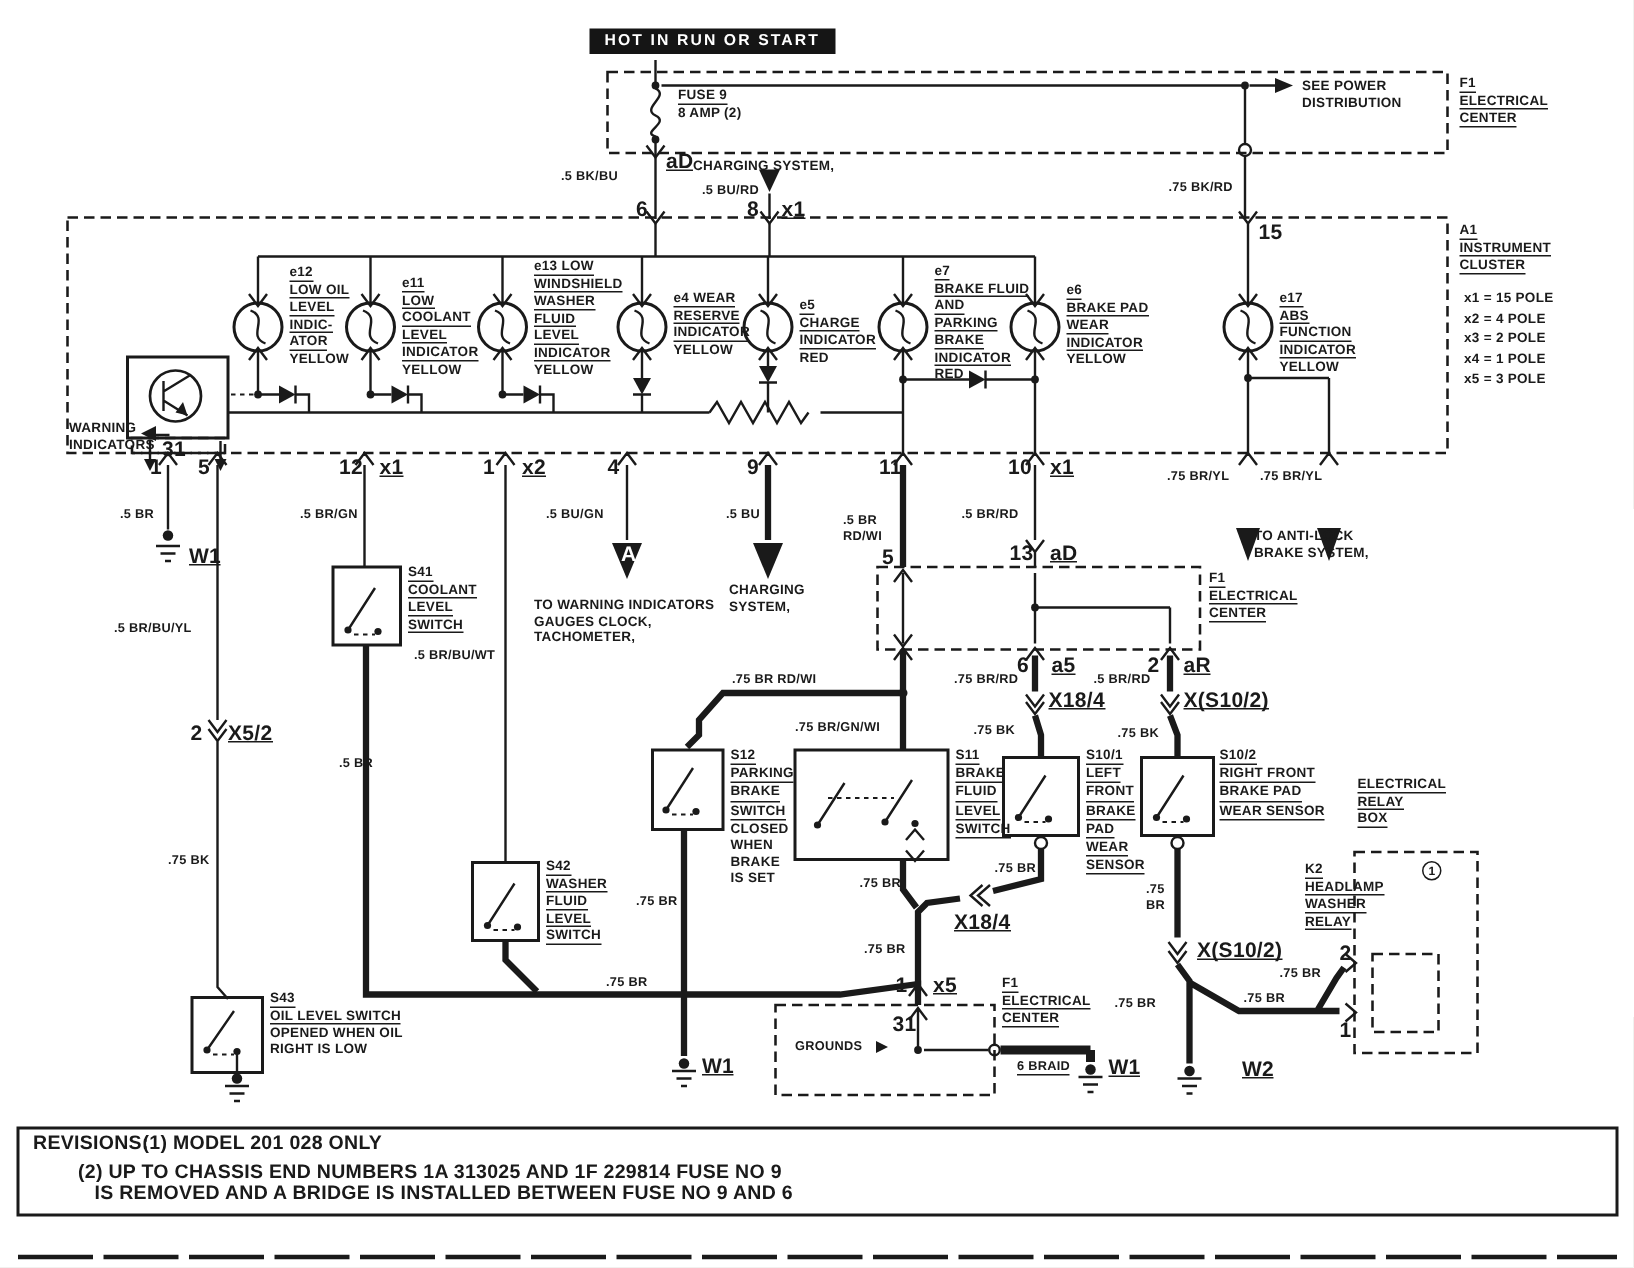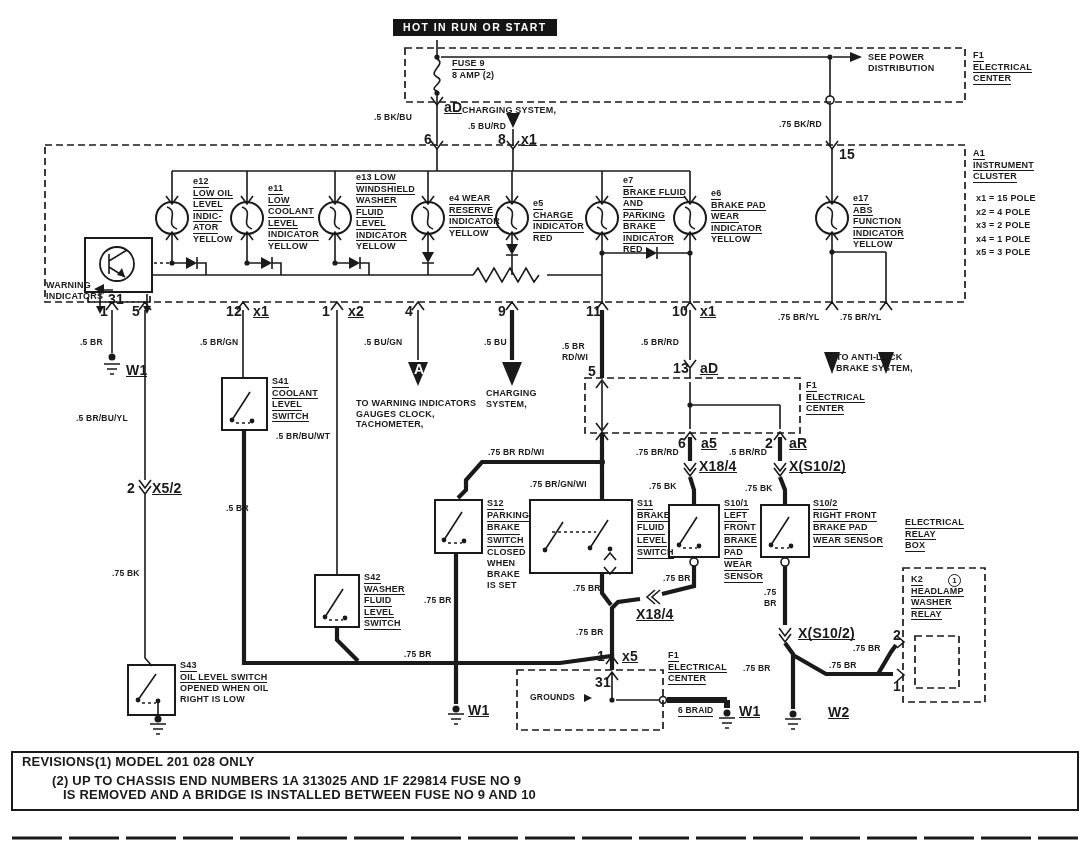--- a/index.html
+++ b/index.html
@@ -464,26 +464,26 @@
 <div class="lbl w" style="left:829px;top:660px">.75 BR</div>
 <div class="lbl w" style="left:853px;top:643px">.75 BR</div>
 <div class="lbl sm" style="left:893px;top:630px">2</div>
 <div class="lbl sm" style="left:893px;top:681px">1</div>
 
 <div class="lbl" style="left:905px;top:517px">
       <div class="ln"><span class="u">ELECTRICAL</span></div>
       <div class="ln"><span class="u">RELAY</span></div>
       <div class="ln"><span class="u">BOX</span></div>
     </div>
-<div class="lbl" style="left:911px;top:574px">
+<div class="lbl" style="left:870px;top:574px">
       <div class="ln"><span class="u">K2</span></div>
       <div class="ln"><span class="u">HEADLAMP</span></div>
       <div class="ln"><span class="u">WASHER</span></div>
       <div class="ln"><span class="u">RELAY</span></div>
     </div>
 <div class="badge" style="left:948px;top:574px">1</div>
 
 <div class="lbl rev" style="left:22px;top:757px">REVISIONS:</div>
 <div class="lbl rev" style="left:95px;top:757px">(1) MODEL 201 028 ONLY</div>
 <div class="lbl rev" style="left:52px;top:776px">(2) UP TO CHASSIS END NUMBERS 1A 313025 AND 1F 229814 FUSE NO 9</div>
-<div class="lbl rev" style="left:63px;top:790px">IS REMOVED AND A BRIDGE IS INSTALLED BETWEEN FUSE NO 9 AND 10</div>
+<div class="lbl rev" style="left:63px;top:790px">IS REMOVED AND A BRIDGE IS INSTALLED BETWEEN FUSE NO 9 AND 6</div>
 
 </div>
 
 </body></html>

